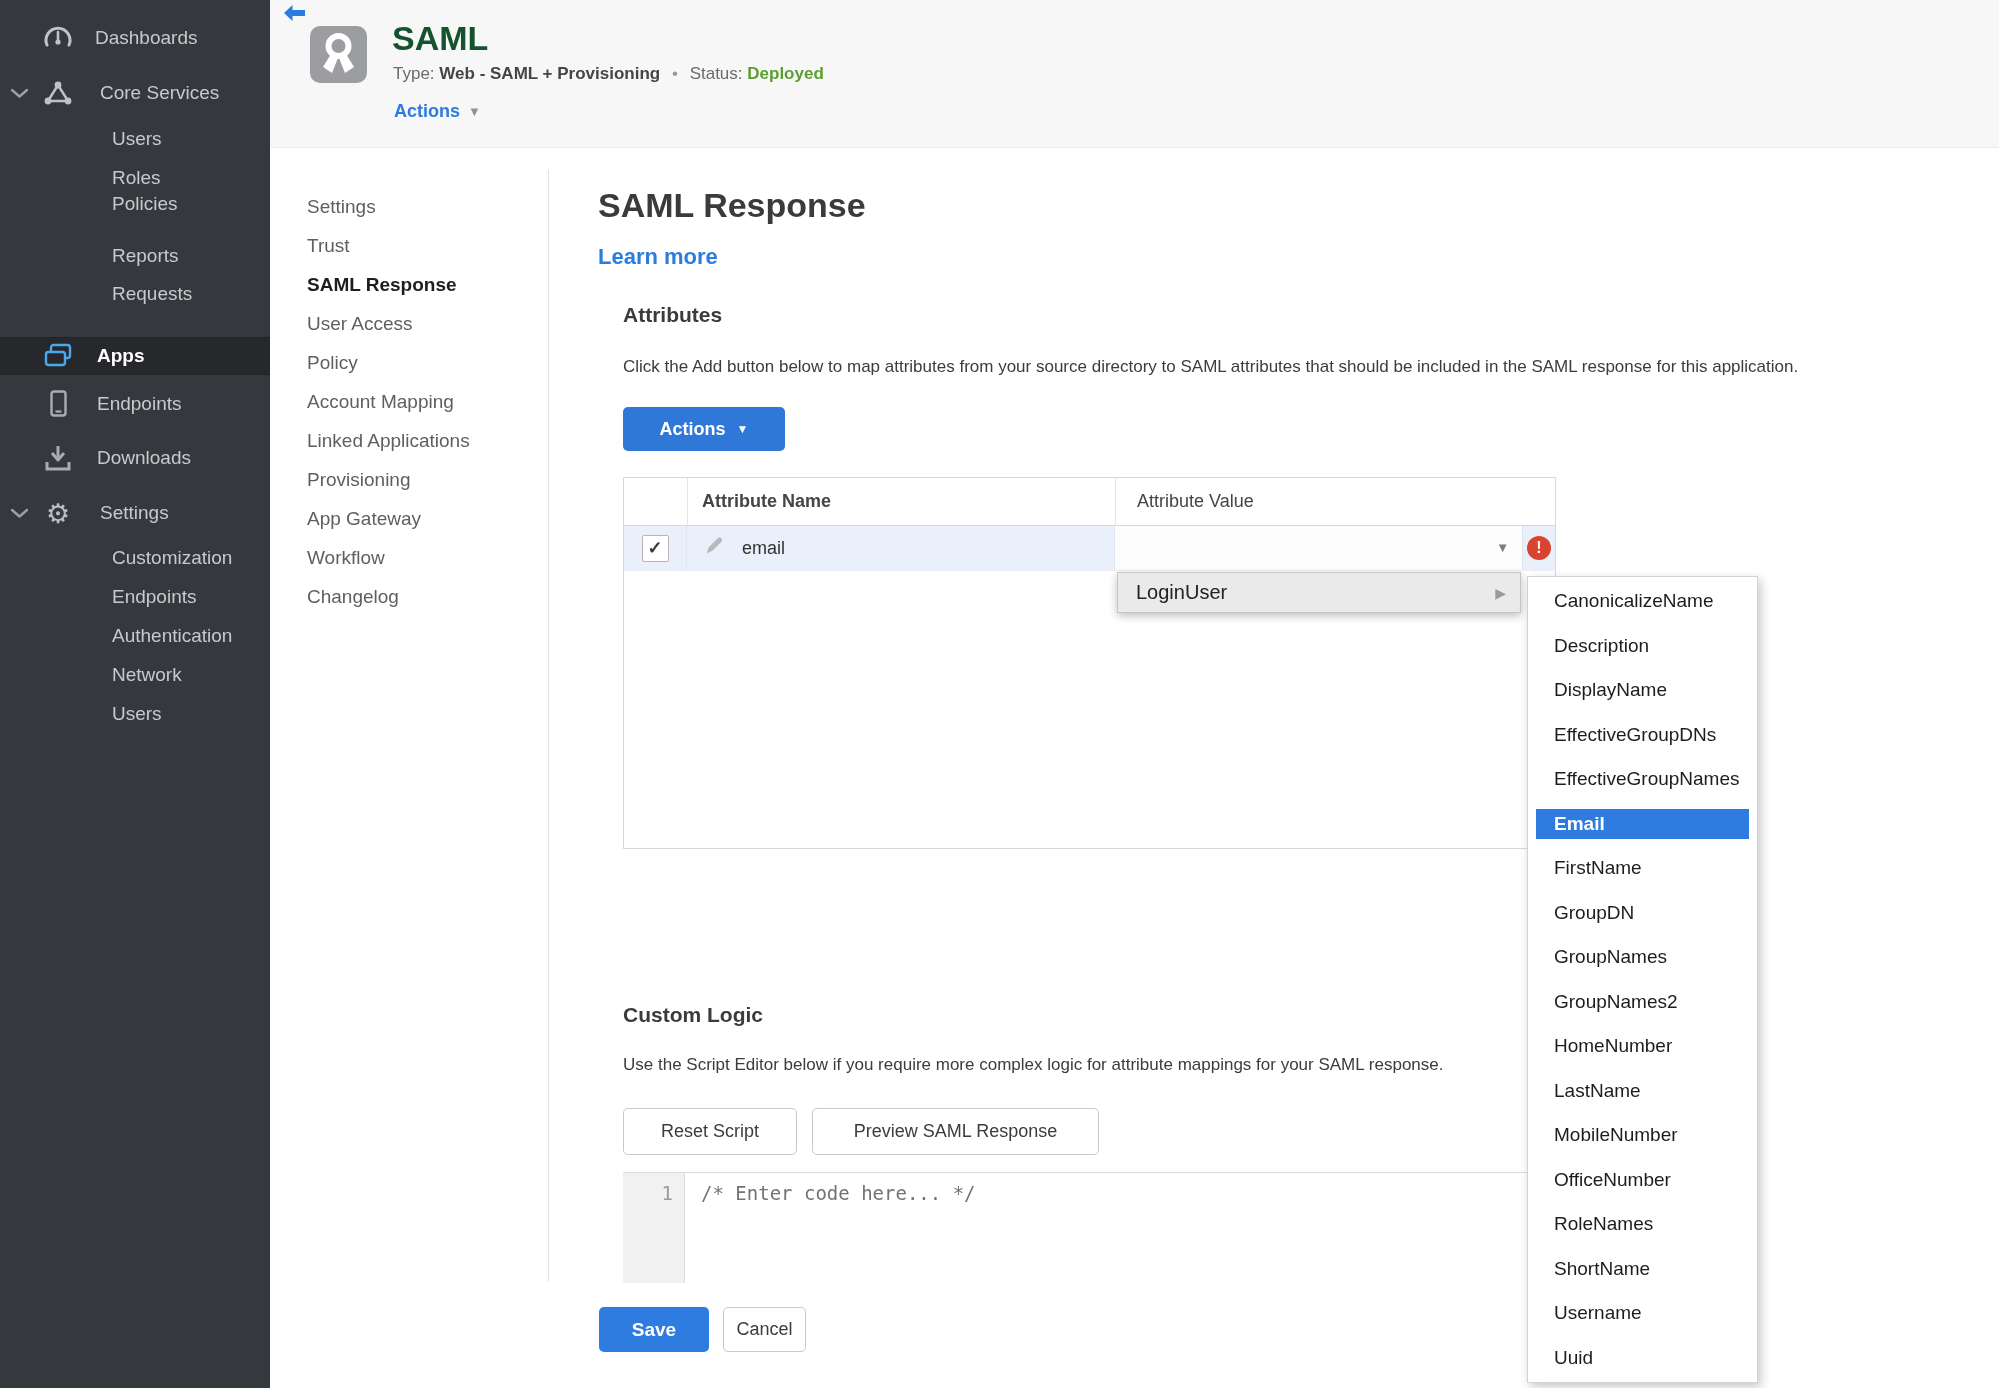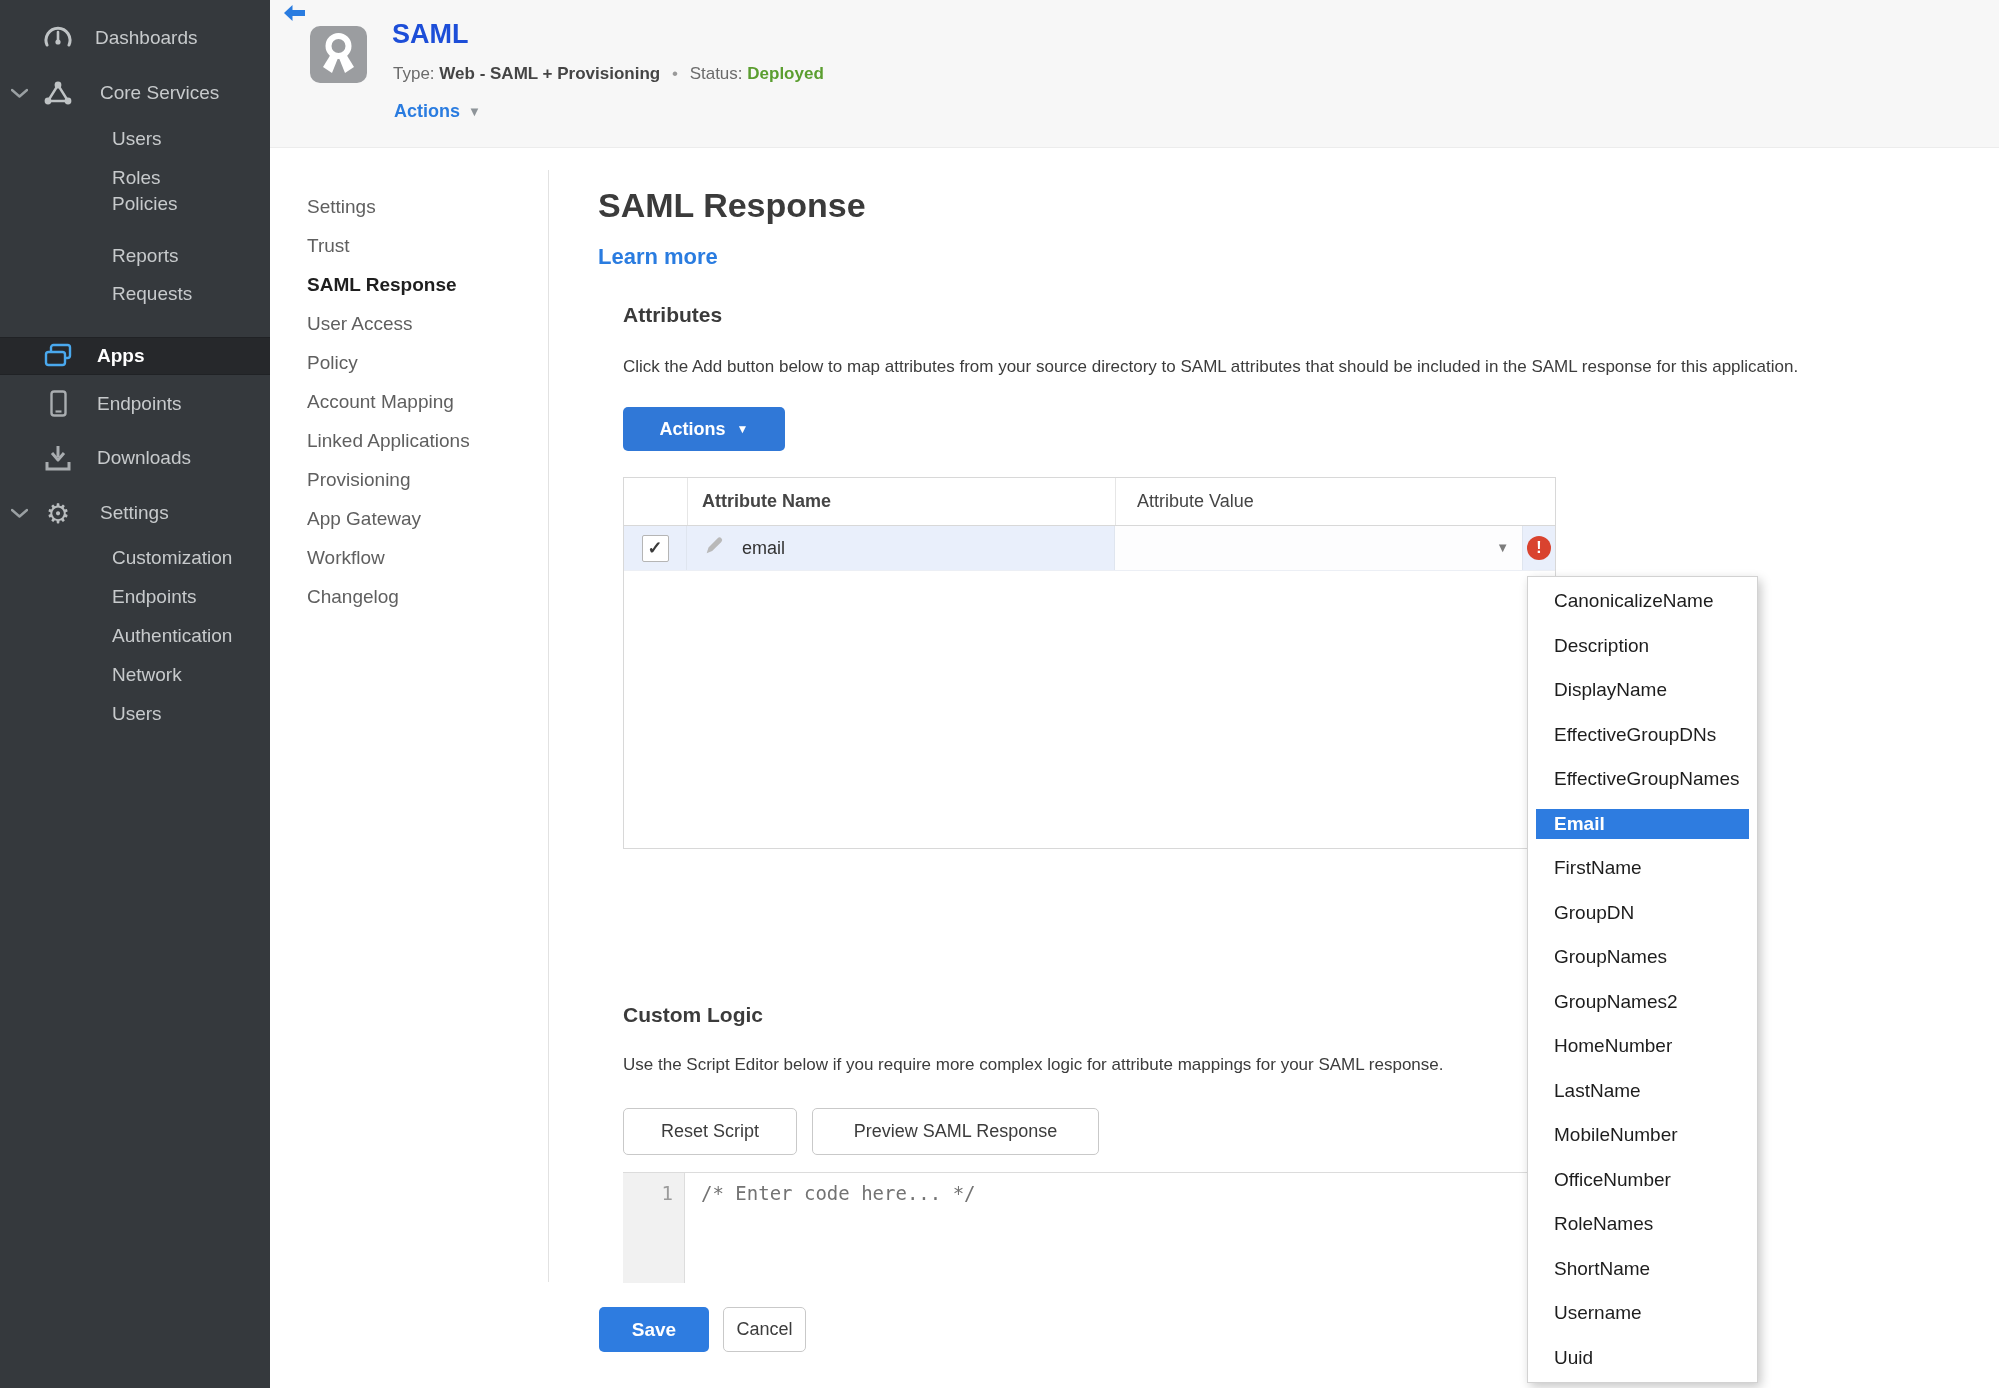--- a/index.html
+++ b/index.html
@@ -17,21 +17,21 @@
   .sb-active{top:337px;height:36px;background:#26282b;border-top:1px solid #202225;
              border-bottom:1px solid #202225;color:#fff;font-weight:bold;}
   .gear-glyph{font-family:"DejaVu Sans",sans-serif;font-size:27px;color:#b9bdbf;line-height:1;}
 
   
   .topbar{position:absolute;left:270px;top:0;width:1729px;height:147px;background:#f7f7f7;
           border-bottom:1px solid #ececec;}
   .back-arrow{position:absolute;left:13px;top:4px;cursor:pointer;}
   .app-icon{position:absolute;left:40px;top:26px;width:57px;height:57px;background:#9b9da0;border-radius:10px;
             display:flex;align-items:center;justify-content:center;}
-  .app-title{position:absolute;left:122px;top:19px;font-size:27px;font-weight:bold;color:#1d4ed8;}
+  .app-title{position:absolute;left:122px;top:19px;font-size:34px;font-weight:bold;color:#14532d;}
   .type-line{position:absolute;left:123px;top:64px;font-size:17px;color:#6b6b6b;white-space:nowrap;}
   .tl-strong{color:#454545;font-weight:bold;}
   .tl-dot{color:#9a9a9a;margin:0 7px;}
   .deployed{color:#5b9e30;font-weight:bold;}
   .header-actions{position:absolute;left:124px;top:101px;font-size:18px;font-weight:bold;color:#2a7ce0;
                   cursor:pointer;display:flex;align-items:center;gap:8px;}
   .hdr-caret{color:#8e9499;font-size:13px;}
 
   
   .subnav{position:absolute;left:307px;top:187px;}
@@ -305,20 +305,24 @@
   <div class="btn-secondary preview-btn">Preview SAML Response</div>
 
   <div class="editor">
     <div class="gutter">1</div>
     <div class="code">/* Enter code here... */</div>
   </div>
 
   <div class="save-btn">Save</div>
   <div class="btn-secondary cancel-btn">Cancel</div>
 
+  <div class="ctx-menu">
+    <span>LoginUser</span>
+    <span class="ctx-arrow">▶</span>
+  </div>
 
   <div class="submenu">
     <div class="sm-item">
         <span>CanonicalizeName</span>
       </div>
     <div class="sm-item">
         <span>Description</span>
       </div>
     <div class="sm-item">
         <span>DisplayName</span>

